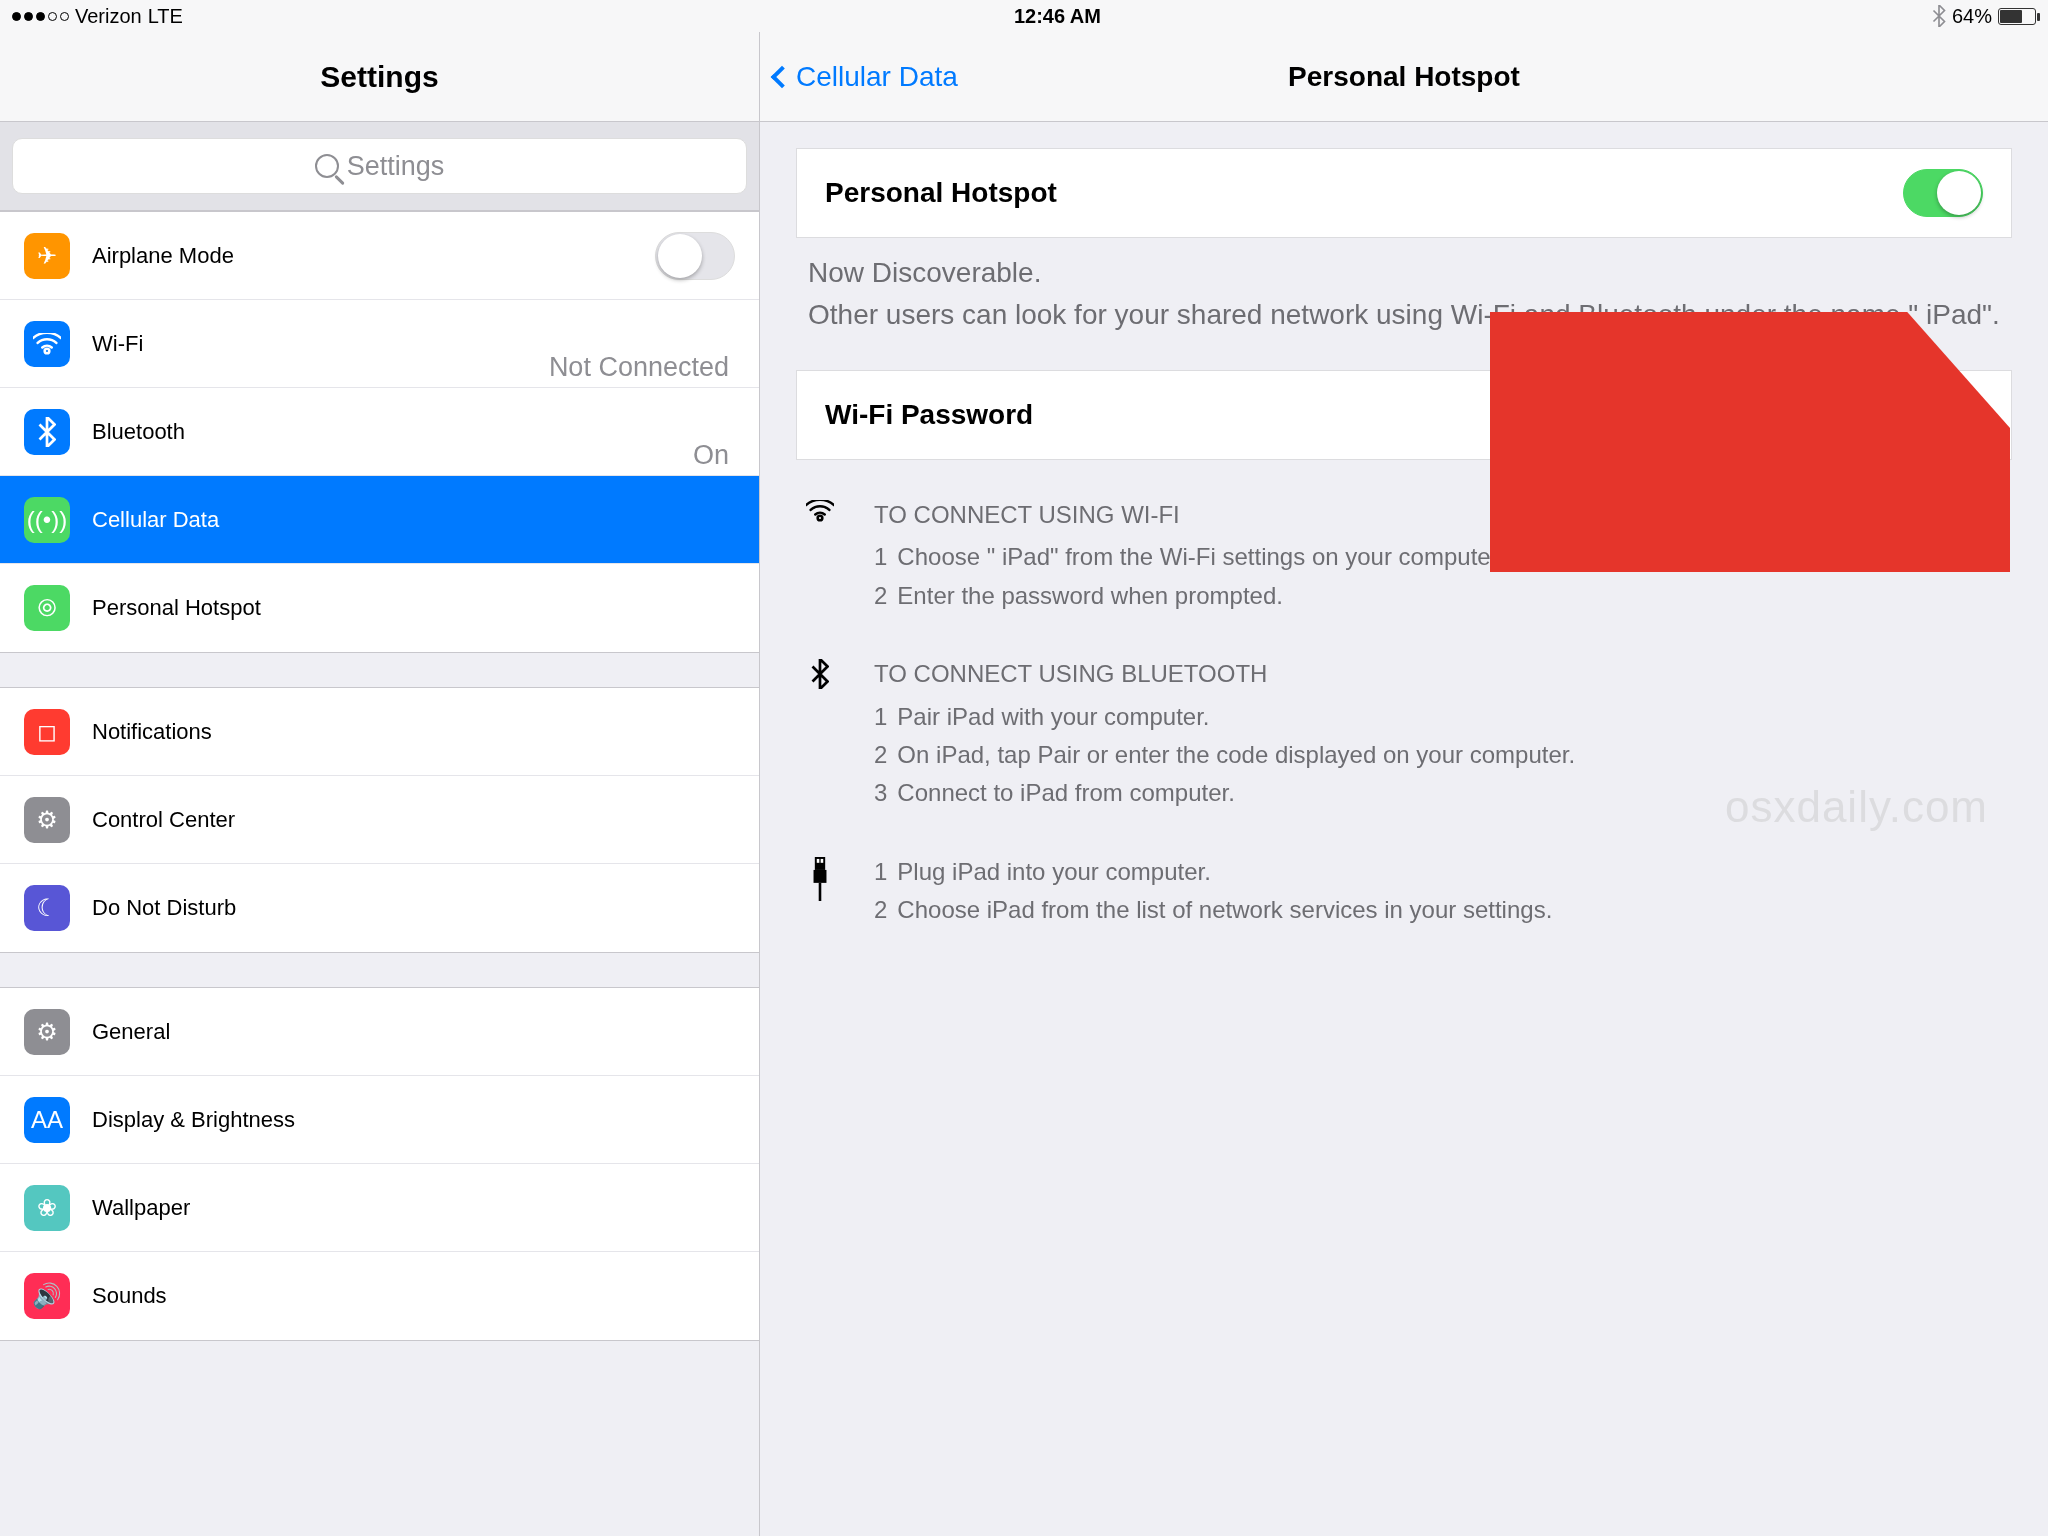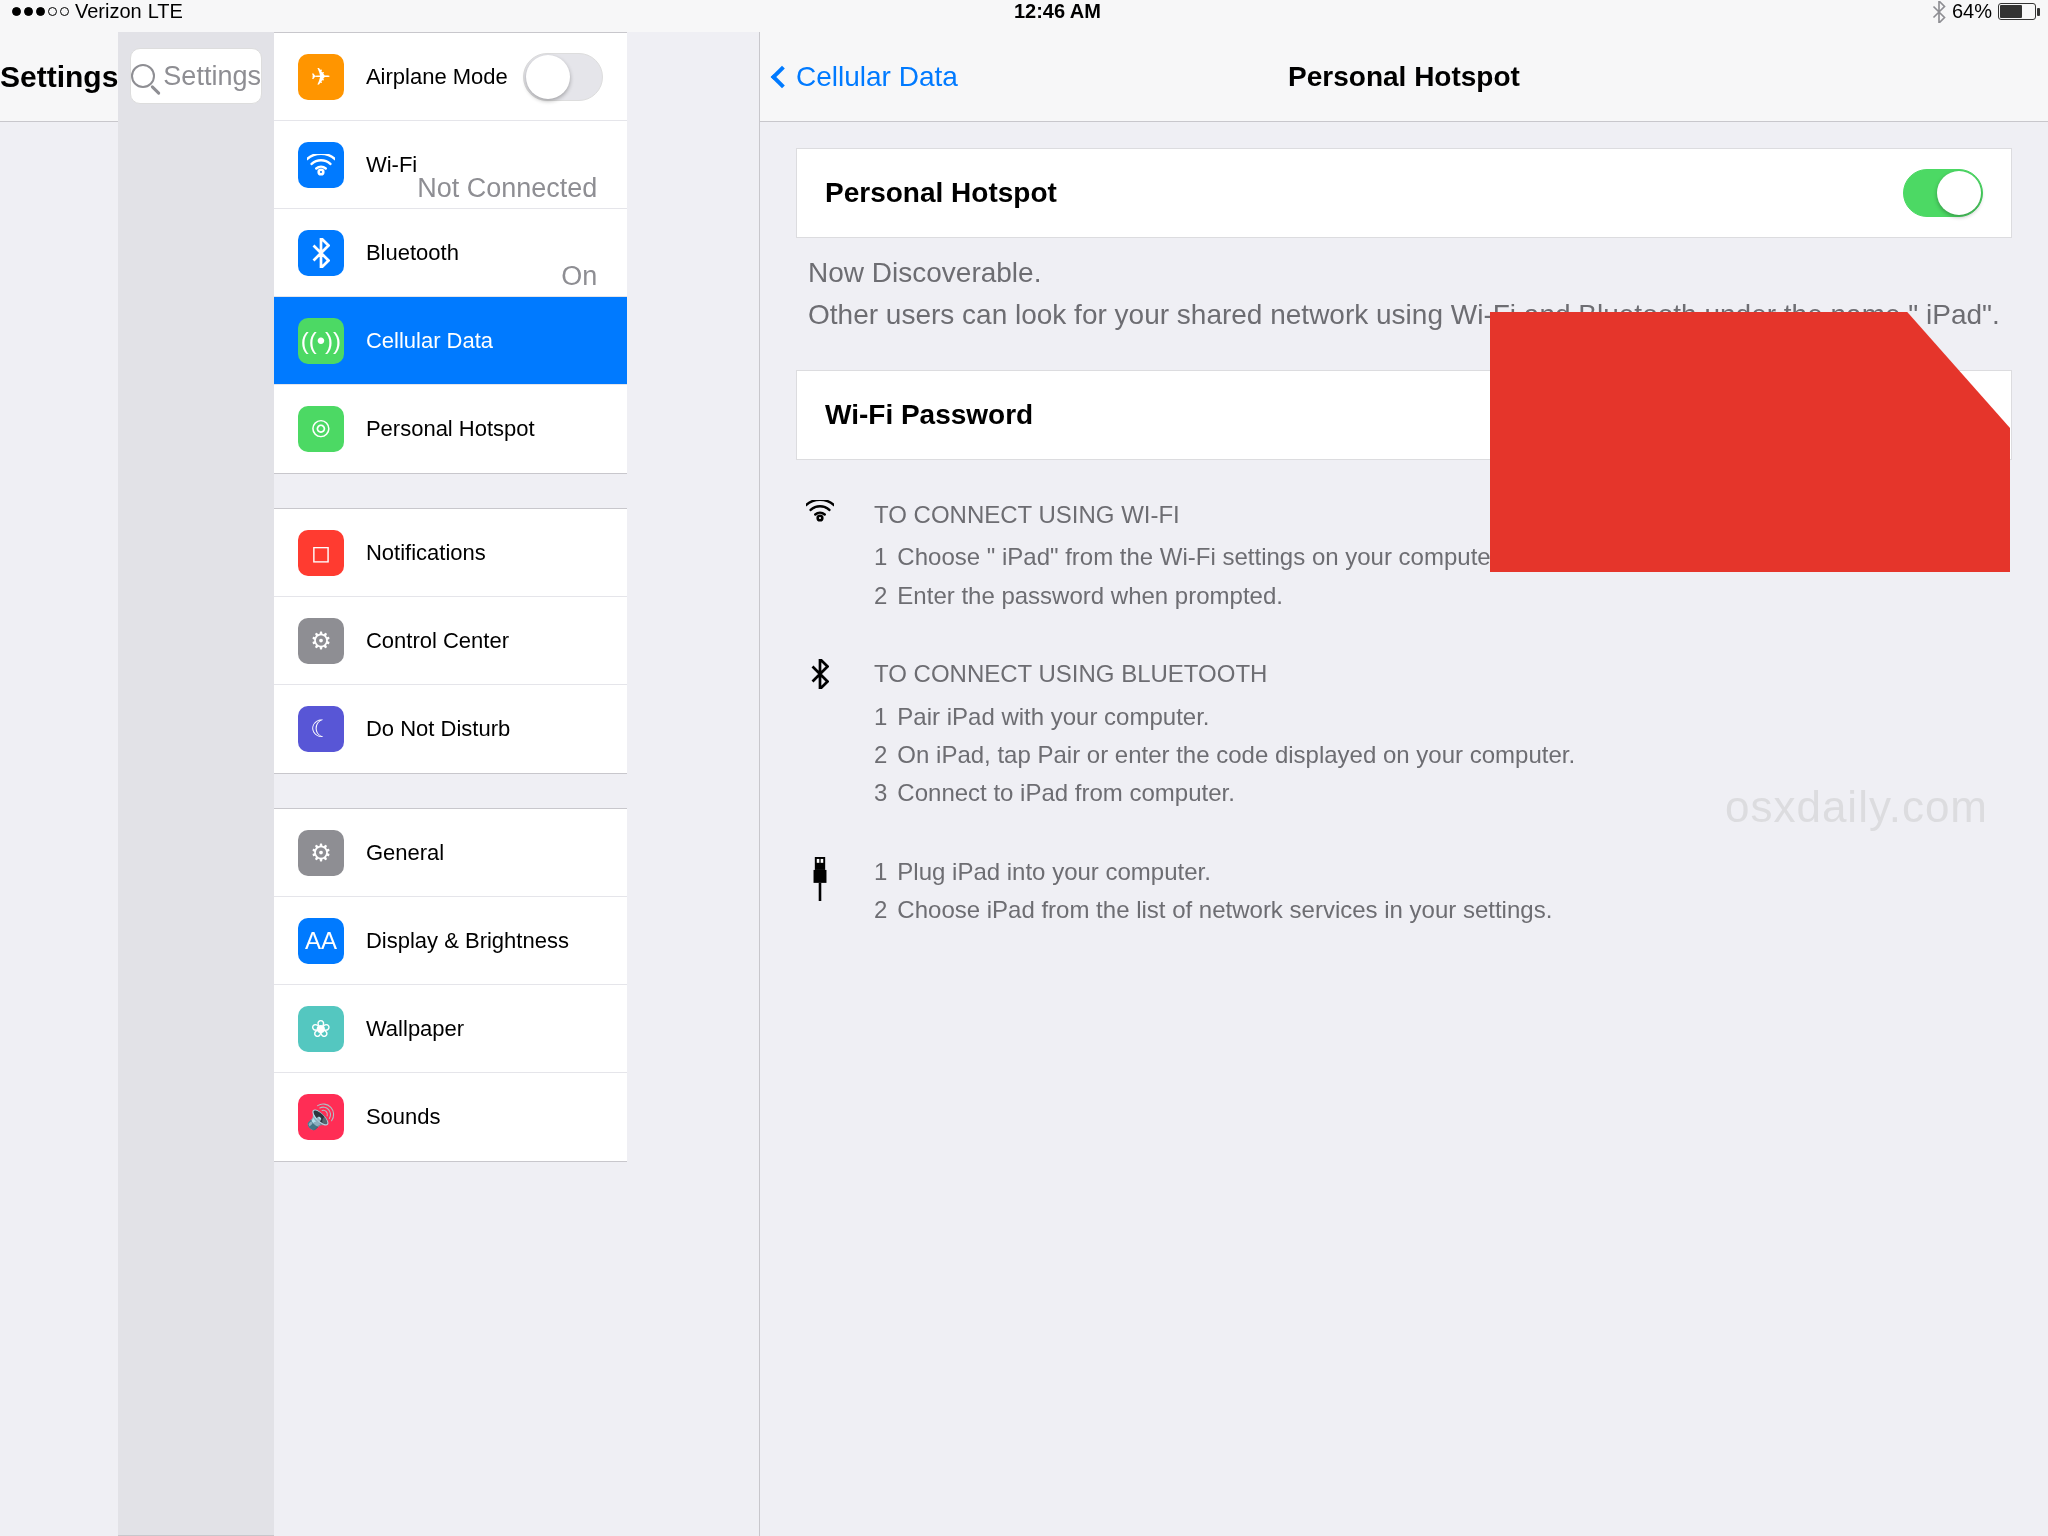--- a/index.html
+++ b/index.html
@@ -9,37 +9,37 @@
   background: #efeff4;
   color: #000;
   font-size: 27px;
   display: flex;
   flex-direction: column;
 }
 .status-bar {
   height: 32px;
   width: 100%;
   display: flex;
-  align-items: flex-start;
+  align-items: center;
   justify-content: space-between;
   padding: 0 12px;
   font-size: 20px;
   background: #f7f7f8;
 }
 .sb-left, .sb-right { display: flex; align-items: center; gap: 6px; }
 .sb-center { font-weight: 600; }
 .signal { display: inline-flex; gap: 3px; align-items: center; }
 .dot { width: 9px; height: 9px; border-radius: 50%; border: 1px solid #000; }
 .dot.f { background: #000; }
 .battery { width: 38px; height: 17px; border: 1.5px solid #333; border-radius: 3px; position: relative; display: inline-block; }
 .battery::after { content: ''; position: absolute; right: -5px; top: 4px; width: 3px; height: 8px; background: #333; border-radius: 1px; }
 .battery-fill { position: absolute; left: 1px; top: 1px; bottom: 1px; width: 62%; background: #333; border-radius: 1px; }
 
 .main { flex: 1; display: flex; min-height: 0; }
-.sidebar { width: 760px; background: #efeff4; border-right: 1px solid #c8c7cc; display: flex; flex-direction: row; }
+.sidebar { width: 760px; background: #efeff4; border-right: 1px solid #c8c7cc; display: flex; flex-direction: column; }
 .sidebar-header { height: 90px; display: flex; align-items: center; justify-content: center; border-bottom: 1px solid #c8c7cc; background: #f7f7f8; }
 .sidebar-title { font-size: 30px; font-weight: 700; }
 .search-wrap { background: #e2e2e7; padding: 16px 12px; border-bottom: 1px solid #c8c7cc; }
 .search-box {
   height: 56px; border-radius: 10px; background: #fff;
   display: flex; align-items: center; justify-content: center; color: #8e8e93;
   border: 1px solid #ddd;
 }
 .search-ic { width: 24px; height: 24px; margin-right: 8px; border: 2.5px solid #8e8e93; border-radius: 50%; position: relative; }
 .search-ic::after { content:''; position:absolute; width:3px; height:12px; background:#8e8e93; bottom:-10px; right:-4px; transform:rotate(-45deg); border-radius:2px;}

